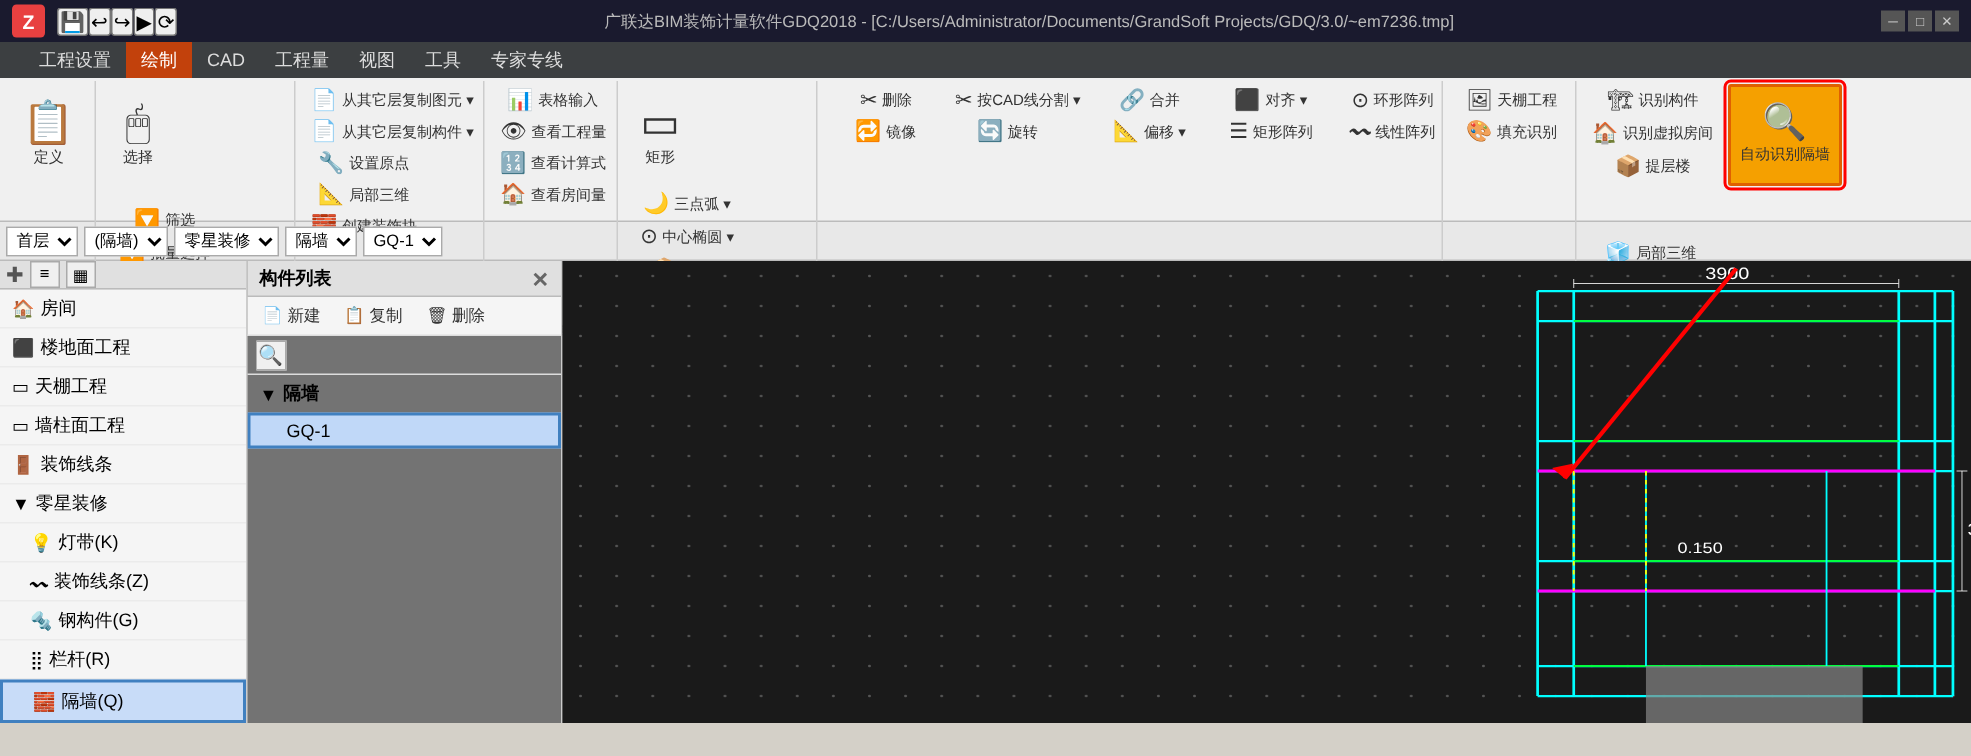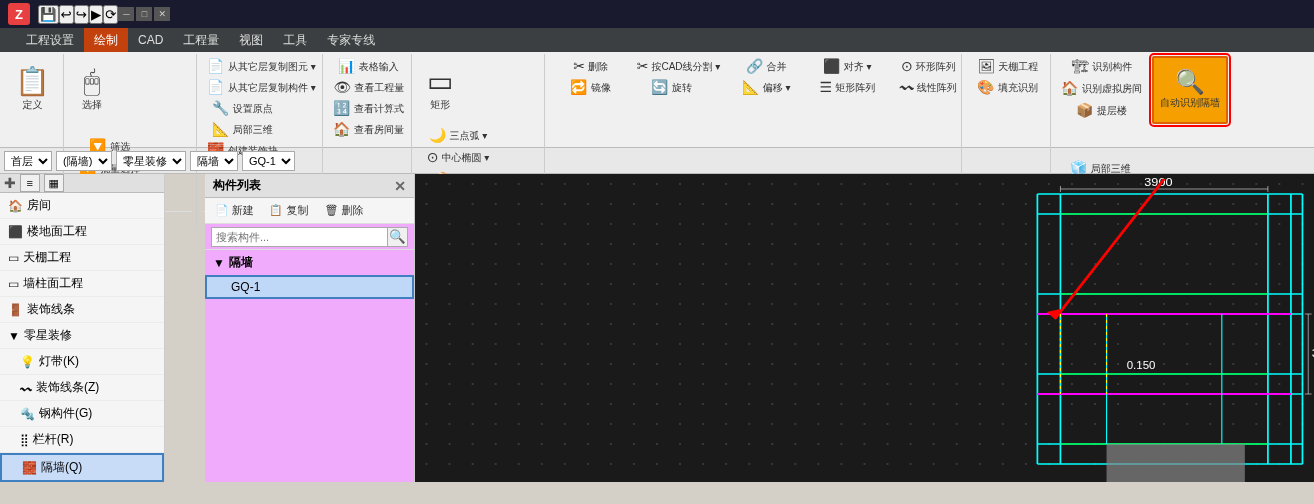--- a/index.html
+++ b/index.html
@@ -107,22 +107,22 @@
     .tree-item {
       padding: 4px 8px; cursor: pointer; display: flex; align-items: center; gap: 4px;
       border-bottom: 1px solid #ebebeb; white-space: nowrap;
     }
     .tree-item.active { background: #c8dcf8; border: 1px solid #4080c0; }
     .tree-item .tree-icon { font-size: 12px; flex-shrink: 0; }
     .tree-item.indent1 { padding-left: 20px; }
 
     
     #middle-panel {
-      width: 210px; background: #f0abfc; border-right: 1px solid #ccc;
-      display: flex; flex-direction: column; margin-left: 40px;
+      width: 210px; background: #737373; border-right: 1px solid #ccc;
+      display: flex; flex-direction: column;
     }
     #middle-panel .panel-title {
       height: 24px; background: #e0e0e0; display: flex; align-items: center;
       padding: 0 8px; font-weight: bold; border-bottom: 1px solid #bbb;
     }
     #middle-panel .panel-close {
       margin-left: auto; cursor: pointer; font-size: 14px; color: #666;
     }
     #middle-panel .panel-actions {
       height: 26px; background: #f5f5f5; display: flex; align-items: center;
@@ -163,20 +163,21 @@
 <body>
 
 <div id="titlebar">
   <div class="logo">Z</div>
 
   <button class="qa-btn">💾</button>
   <button class="qa-btn">↩</button>
   <button class="qa-btn">↪</button>
   <button class="qa-btn">▶</button>
   <button class="qa-btn">⟳</button>
+  <div class="title">广联达BIM装饰计量软件GDQ2018 - [C:/Users/Administrator/Documents/GrandSoft Projects/GDQ/3.0/~em7236.tmp]</div>
   <div class="win-btns">
     <button class="win-btn">─</button>
     <button class="win-btn">□</button>
     <button class="win-btn">✕</button>
   </div>
 </div>
 
 <div id="menubar">
   <div class="menu-item">工程设置</div>
   <div class="menu-item tab-active">绘制</div>
@@ -479,21 +480,20 @@
       <div class="action-btn">
         <span>📋</span>
         <span>复制</span>
       </div>
       <div class="action-btn">
         <span>🗑</span>
         <span>删除</span>
       </div>
     </div>
     <div class="search-row">
-      <input type="text" class="search-input" placeholder="搜索构件..." style="">
       <button class="search-icon-btn">🔍</button>
     </div>
     <div class="comp-tree">
       <div class="comp-group">
         <span>▼</span>
         <span>隔墙</span>
       </div>
       <div class="comp-item selected">
         <span>GQ-1</span>
       </div>

